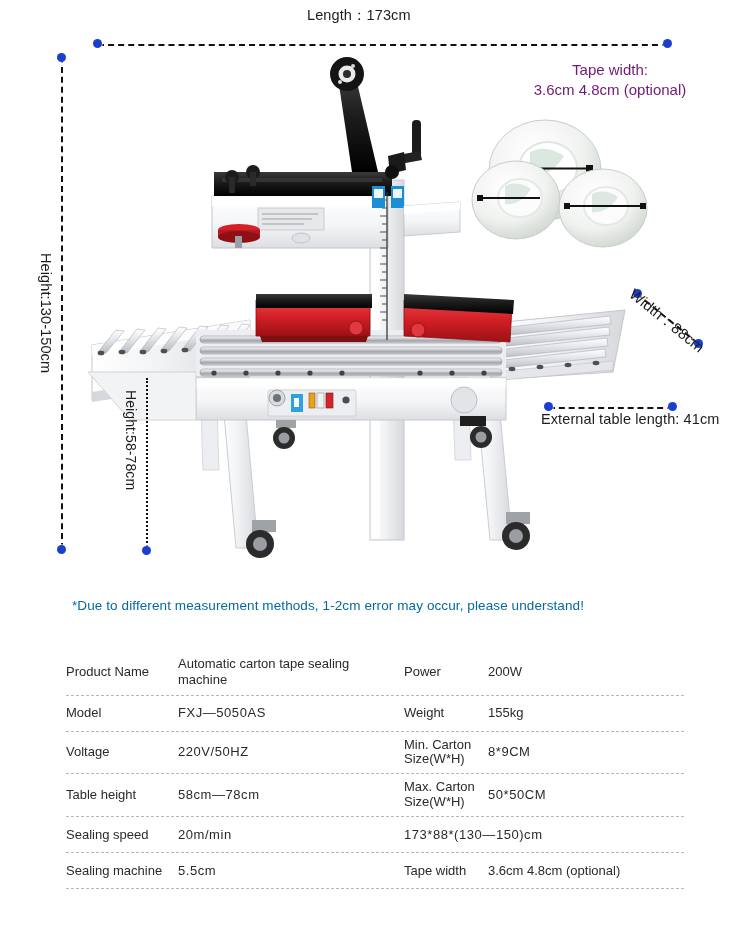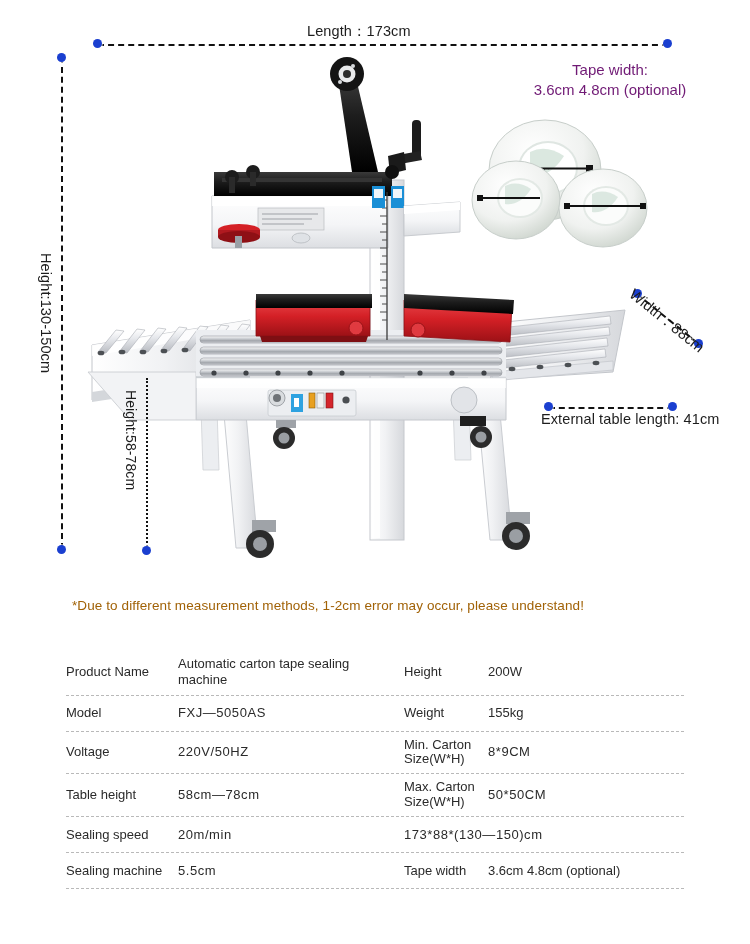--- a/index.html
+++ b/index.html
@@ -51,21 +51,21 @@
   }
 
   
   #machine { position: absolute; left: 0; top: 0; width: 750px; height: 600px; z-index: 10; }
 
   
   .note {
     position: absolute;
     left: 72px; top: 598px;
     font-size: 13.5px;
-    color: #a16207;
+    color: #0369a1;
     letter-spacing: .1px;
   }
 
   
   .spec-table {
     position: absolute;
     left: 66px; top: 650px;
     width: 618px;
   }
   .spec-row {
@@ -393,21 +393,21 @@
       <ellipse cx="606" cy="206" rx="23" ry="20" fill="#e3e9e5"></ellipse>
       <ellipse cx="606" cy="206" rx="21" ry="18" fill="#fbfcfb"></ellipse>
       <path d="M592,194 q12,-6 26,3 q-11,17 -26,15 z" fill="#cfe0d6" opacity=".7"></path>
       <rect x="564" y="203" width="6" height="6" fill="#111"></rect>
       <rect x="640" y="203" width="6" height="6" fill="#111"></rect>
       <line x1="567" y1="206" x2="643" y2="206" stroke="#111" stroke-width="2"></line>
     </g>
   </g>
 </svg>
 
-<div class="dim-label" style="left:307px; top:22px;">Length：173cm</div>
+<div class="dim-label" style="left:307px; top:6px;">Length：173cm</div>
 <div class="dash-h" style="left:98px; top:44px; width:570px;"></div>
 <div class="dot" style="left:93px; top:39px;"></div>
 <div class="dot" style="left:663px; top:39px;"></div>
 
 <div class="dash-v" style="left:61px; top:57px; height:492px;"></div>
 <div class="dot" style="left:57px; top:53px;"></div>
 <div class="dot" style="left:57px; top:545px;"></div>
 <div class="dim-label vert" style="left:54px; top:253px;">Height:130-150cm</div>
 
 <div class="dash-v thin" style="left:146px; top:378px; height:172px;"></div>
@@ -431,21 +431,21 @@
   <div>3.6cm 4.8cm (optional)</div>
 </div>
 
 <div class="note">*Due to different measurement methods, 1-2cm error may occur, please understand!</div>
 
 <div class="spec-table">
 
   <div class="spec-row tall">
     <div class="cell c-label1">Product Name</div>
     <div class="cell c-value1" style="padding-right:20px;">Automatic carton tape sealing machine</div>
-    <div class="cell c-label2">Height</div>
+    <div class="cell c-label2">Power</div>
     <div class="cell c-value2">200W</div>
   </div>
 
   <div class="spec-row">
     <div class="cell c-label1">Model</div>
     <div class="cell c-value1 mono-ish">FXJ—5050AS</div>
     <div class="cell c-label2">Weight</div>
     <div class="cell c-value2">155kg</div>
   </div>
 

